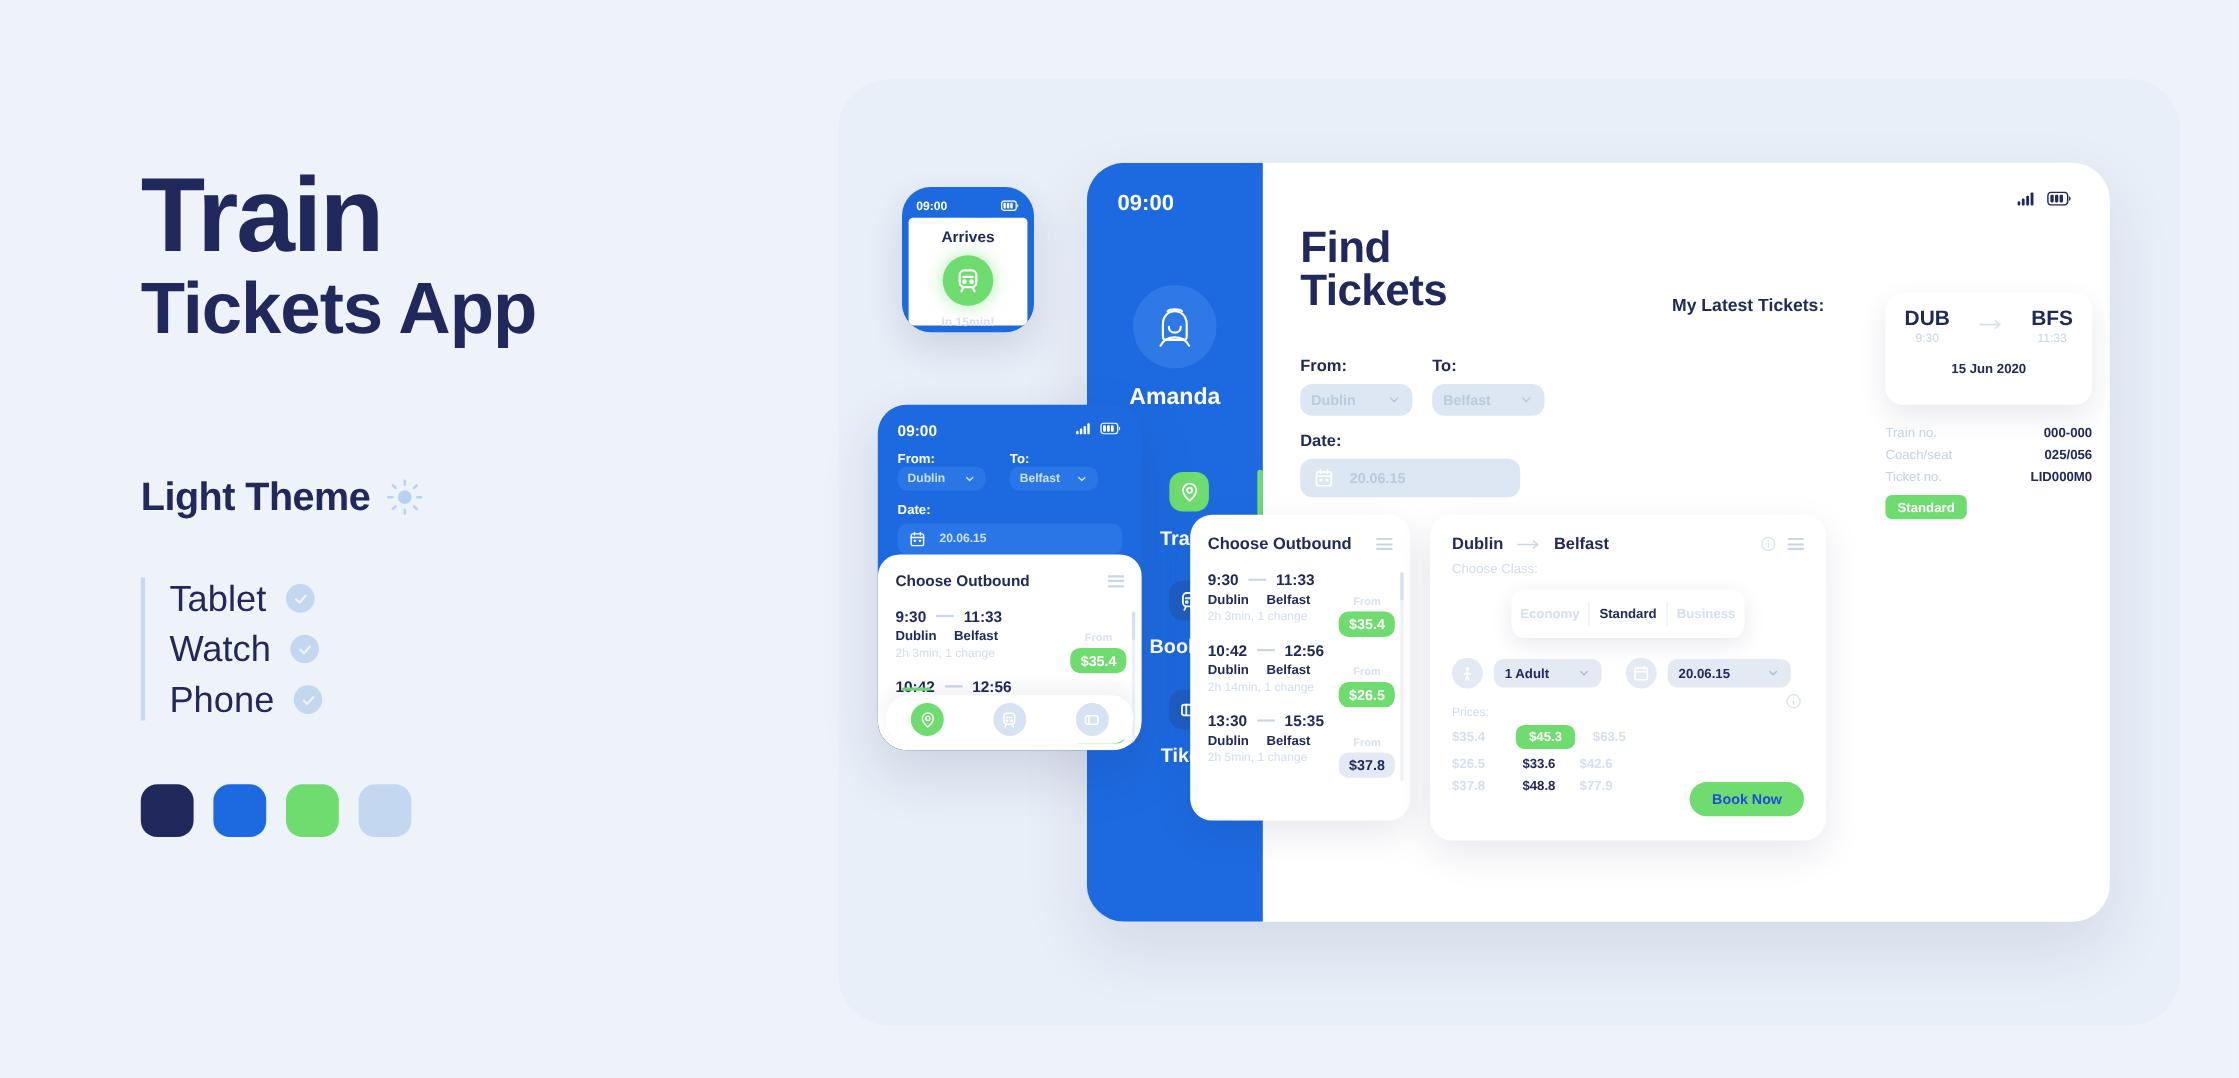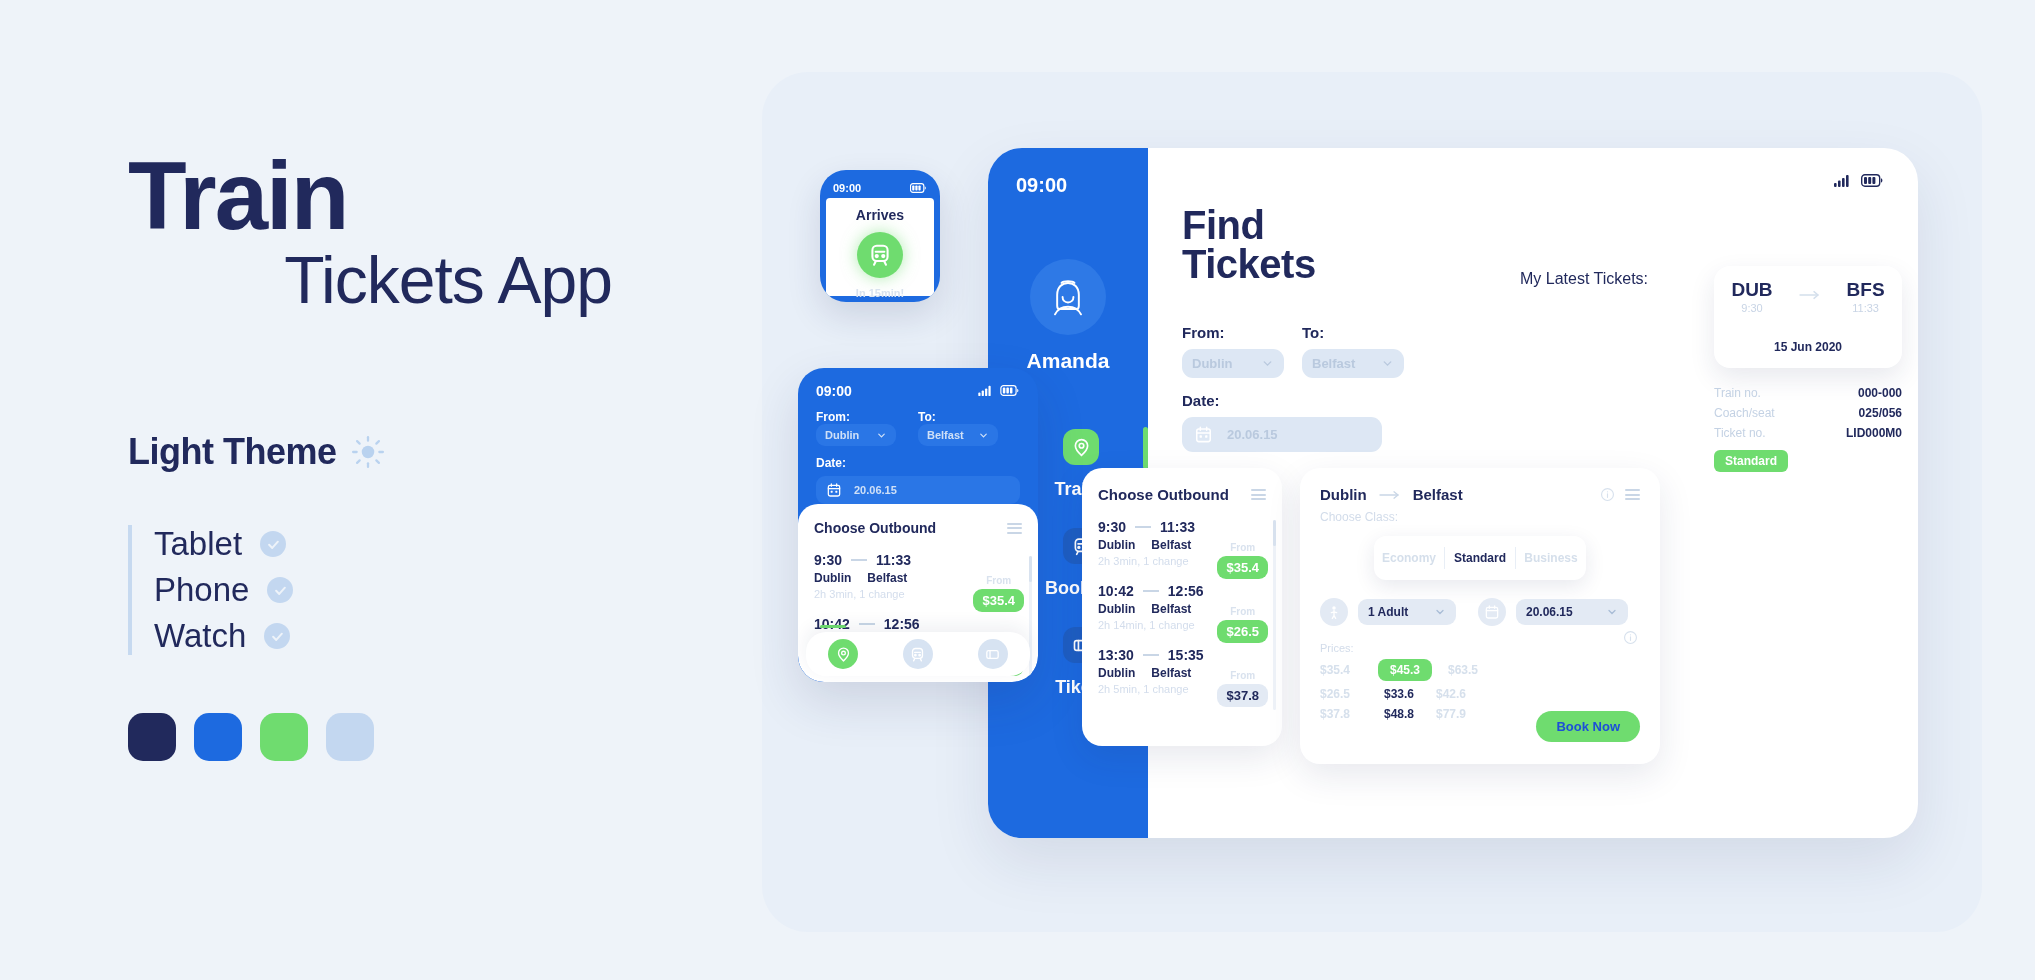--- a/index.html
+++ b/index.html
@@ -10,22 +10,22 @@
     overflow:hidden;
     position:relative;
   }
   
   .promo{position:absolute;left:128px;top:150px;width:640px;}
   .promo-title-1{
     font-size:96px;font-weight:bold;color:#21295c;
     letter-spacing:-2px;line-height:0.95;margin:0;
   }
   .promo-title-2{
-    font-size:66px;font-weight:normal;color:#21295c;
-    letter-spacing:-1px;line-height:1.0;margin:6px 0 0 0;text-align:center;
+    font-size:66px;font-weight:bold;color:#21295c;
+    letter-spacing:-1px;line-height:1.0;margin:6px 0 0 0;
   }
   .theme-row{display:flex;align-items:center;gap:14px;margin-top:118px;}
   .theme-label{font-size:36px;font-weight:bold;color:#21295c;letter-spacing:-0.5px;}
   .sun-icon{width:34px;height:34px;display:block;}
   .device-list{margin-top:52px;display:flex;flex-direction:column;gap:8px;
     border-left:4px solid #c6d9f0;padding-left:22px;}
   .device-row{display:flex;align-items:center;gap:18px;}
   .device-name{font-size:33px;color:#21295c;font-weight:300;letter-spacing:0px;}
   .check-badge{width:26px;height:26px;border-radius:50%;background:#c3d7f0;
     display:flex;align-items:center;justify-content:center;}
@@ -66,31 +66,31 @@
   .tb-flabel{font-size:15px;font-weight:bold;color:#21295c;}
   .tb-selrow{display:flex;gap:18px;margin-top:8px;}
   .tb-sel{width:82px;background:#dde7f4;border-radius:11px;padding:7px 10px;
     display:flex;align-items:center;justify-content:space-between;}
   .tb-sel span{font-size:13px;color:#b9c9de;font-weight:bold;}
   .tb-sel svg{width:13px;height:13px;}
   .tb-date{width:176px;background:#dde7f4;border-radius:11px;padding:8px 12px;
     display:flex;align-items:center;gap:14px;margin-top:8px;}
   .tb-date svg{width:19px;height:19px;flex:none;}
   .tb-date span{font-size:13px;color:#b9c9de;font-weight:bold;}
-  .latest-title{position:absolute;left:372px;top:122px;font-size:16px;font-weight:normal;color:#21295c;}
+  .latest-title{position:absolute;left:372px;top:122px;font-size:16px;font-weight:bold;color:#21295c;}
   
   .ticket-card{position:absolute;right:16px;top:118px;width:188px;height:88px;
     background:#fff;border-radius:16px;box-shadow:0 10px 26px rgba(33,41,92,0.10);
     padding:14px 0 0 0;}
   .tk-row{display:flex;align-items:flex-start;justify-content:center;gap:26px;}
   .tk-col{text-align:center;}
   .tk-code{font-size:19px;font-weight:bold;color:#21295c;line-height:1;}
   .tk-time{font-size:11px;color:#c8d4e5;margin-top:3px;}
   .tk-arrow{width:22px;height:10px;margin-top:10px;}
-  .tk-date{text-align:center;font-size:12px;font-weight:bold;color:#21295c;margin-top:26px;}
+  .tk-date{text-align:center;font-size:12px;font-weight:bold;color:#21295c;margin-top:14px;}
   .tk-details{position:absolute;right:16px;top:238px;width:188px;}
   .tk-drow{display:flex;justify-content:space-between;margin-bottom:6px;}
   .tk-dk{font-size:12px;color:#c4d2e4;}
   .tk-dv{font-size:12px;color:#21295c;font-weight:bold;}
   .badge-std{display:inline-block;background:#6fdc6f;color:#fff;font-size:12px;
     font-weight:bold;border-radius:6px;padding:4px 11px;margin-top:4px;}
   
   .panel{position:absolute;background:#fff;border-radius:20px;
     box-shadow:0 12px 34px rgba(33,41,92,0.10);}
   .panel-out{left:-66px;top:320px;width:200px;height:260px;padding:18px 0 0 0;}
@@ -219,29 +219,29 @@
   <div class="device-list">
     <div class="device-row">
       <div class="device-name">Tablet</div>
       <span class="check-badge">
         <svg viewBox="0 0 24 24" fill="none" stroke="#eef3f9" stroke-width="3.2" stroke-linecap="round" stroke-linejoin="round">
             <polyline points="5,12.5 10,17.5 19,7.5"></polyline>
           </svg>
       </span>
     </div>
     <div class="device-row">
-      <div class="device-name">Phone</div>
+      <div class="device-name">Watch</div>
       <span class="check-badge">
         <svg viewBox="0 0 24 24" fill="none" stroke="#eef3f9" stroke-width="3.2" stroke-linecap="round" stroke-linejoin="round">
             <polyline points="5,12.5 10,17.5 19,7.5"></polyline>
           </svg>
       </span>
     </div>
     <div class="device-row">
-      <div class="device-name">Watch</div>
+      <div class="device-name">Phone</div>
       <span class="check-badge">
         <svg viewBox="0 0 24 24" fill="none" stroke="#eef3f9" stroke-width="3.2" stroke-linecap="round" stroke-linejoin="round">
             <polyline points="5,12.5 10,17.5 19,7.5"></polyline>
           </svg>
       </span>
     </div>
   </div>
 
   <div class="swatches">
     <div class="swatch" style="background:#21295c"></div>

